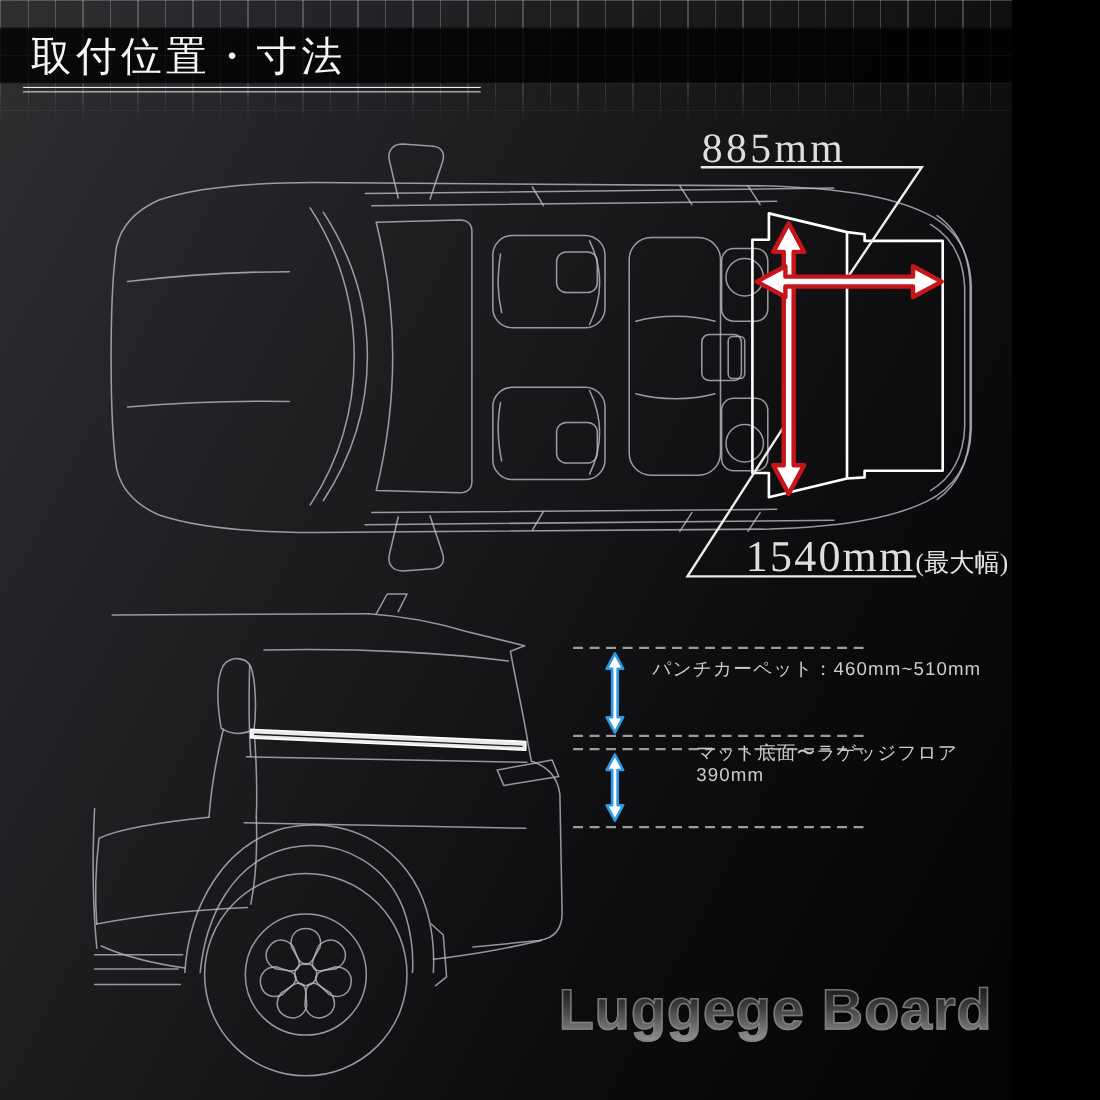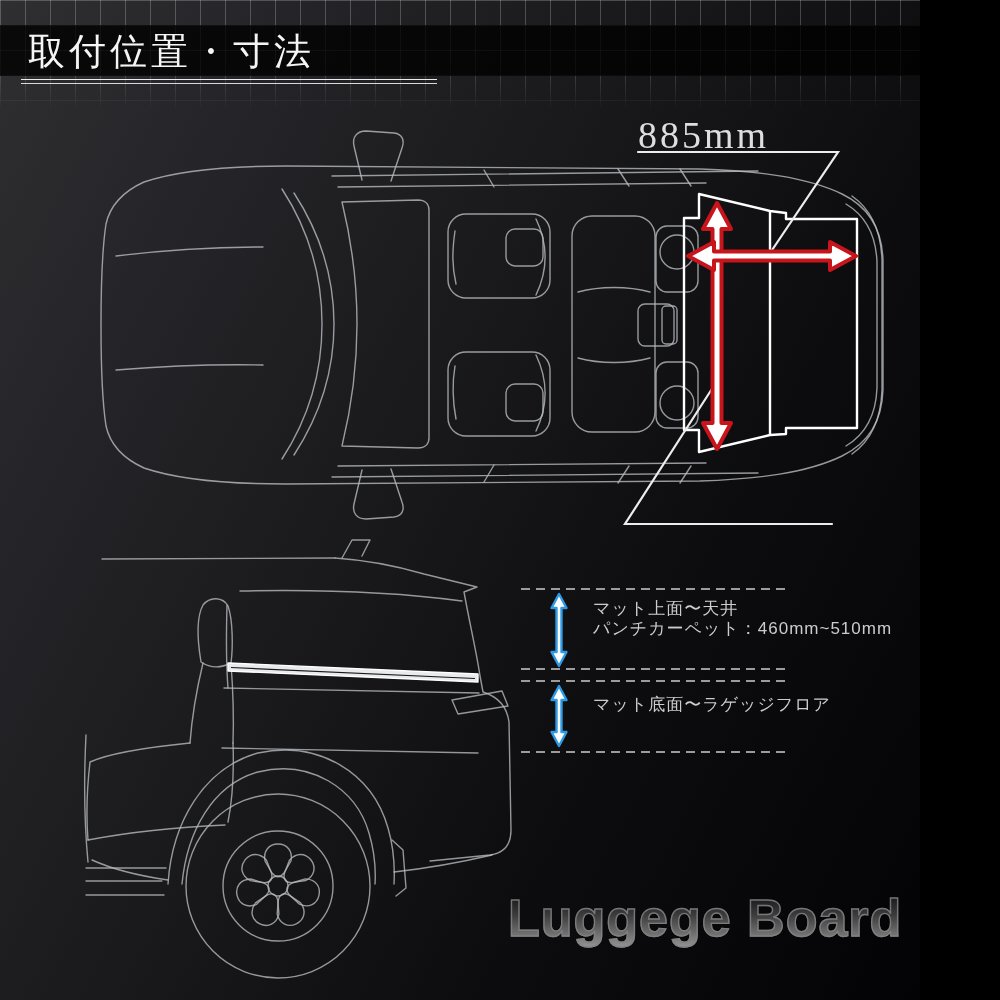--- a/index.html
+++ b/index.html
@@ -28,21 +28,21 @@
     position:absolute;left:21px;top:79px;width:416px;height:2.5px;
     border-top:1.5px solid #ececec;border-bottom:1.5px solid #d9d9d9;
   }
   svg{position:absolute;left:0;top:0;}
   .dim-label{position:absolute;color:#dedede;white-space:nowrap;font-family:Liberation Serif, serif;}
   .label-885{left:638px;top:113px;font-size:38px;letter-spacing:3px;}
   .label-1540{left:678px;top:482px;font-size:40px;letter-spacing:2px;}
   .label-note{font-size:23px;letter-spacing:0;color:#e3e3e3;}
   .ann{position:absolute;left:593px;color:#cccccc;font-size:17px;line-height:20px;letter-spacing:1px;white-space:nowrap;}
   .ann-1{top:599px;}
-  .ann-2{top:695px;}
+  .ann-2{top:675px;margin-left:40px;}
   .watermark{
     position:absolute;left:508px;top:888px;
     font-size:52px;font-weight:bold;letter-spacing:1px;white-space:nowrap;
     background:linear-gradient(to bottom,#161616 12%,#3c3c3c 45%,#909090 96%);
     -webkit-background-clip:text;background-clip:text;color:transparent;
     -webkit-text-stroke:1.4px rgba(130,130,130,.85);
   }
 </style>
 </head>
 <body>
@@ -151,24 +151,25 @@
       <path d="M559,594 L551.5,608 L556.5,608 L556.5,652 L551.5,652 L559,666 L566.5,652 L561.5,652 L561.5,608 L566.5,608 Z"></path>
       <path d="M559,686 L551.5,700 L556.5,700 L556.5,732 L551.5,732 L559,746 L566.5,732 L561.5,732 L561.5,700 L566.5,700 Z"></path>
     </g>
   </svg>
 
   <div class="title-band"></div>
   <div class="title">取付位置・寸法</div>
   <div class="title-underline"></div>
 
   <div class="dim-label label-885">885mm</div>
+  <div class="dim-label label-1540"><span>1540mm</span><span class="label-note">(最大幅)</span></div>
 
   <div class="ann ann-1">
-    <div>マット上面〜天井</div>
     <div>パンチカーペット：460mm~510mm</div>
   </div>
   <div class="ann ann-2">
     <div>マット底面〜ラゲッジフロア</div>
+    <div>390mm</div>
   </div>
 
   <div class="watermark">Luggege Board</div>
 
 </div>
 
 </body></html>

